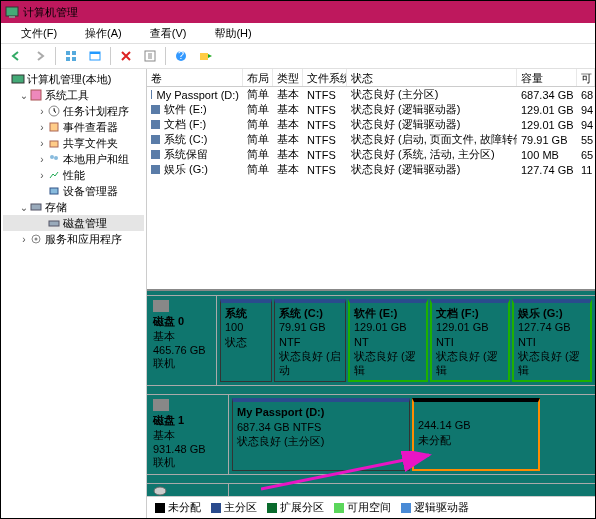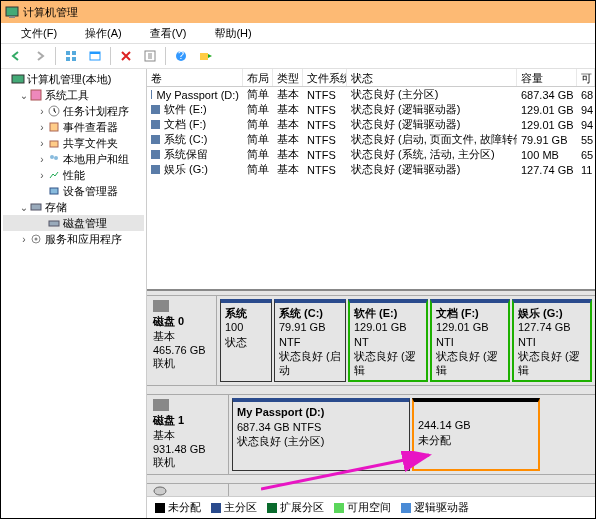--- a/index.html
+++ b/index.html
@@ -1,17 +1,17 @@
 <!DOCTYPE html>
 <html><head>
 <meta charset="utf-8">
 <style>
 * { margin: 0; padding: 0; box-sizing: border-box; font-family: "Microsoft YaHei", "SimSun", sans-serif; font-size: 11px; }
 body { background: #fff; width: 596px; height: 519px; overflow: hidden; border: 1px solid #000; position: relative; }
-.titlebar { height: 22px; display: flex; align-items: center; padding: 11px 4px; background: #fdba74; }
+.titlebar { height: 22px; display: flex; align-items: center; padding: 11px 4px; background: #be185d; }
 .titlebar .icon { width: 14px; height: 14px; margin-right: 4px; }
 .menubar { height: 20px; display: flex; align-items: center; padding: 0 20px; gap: 28px; }
 .menubar span { cursor: default; }
 .toolbar { height: 26px; display: flex; align-items: center; padding: 0 4px; gap: 2px; border-top: 1px solid #e0e0e0; border-bottom: 1px solid #e0e0e0; }
 .toolbar .btn { width: 22px; height: 22px; display: flex; align-items: center; justify-content: center; }
 .toolbar .sep { width: 1px; height: 18px; background: #ccc; margin: 0 2px; }
 .main { display: flex; height: calc(100% - 68px); }
 .tree { width: 146px; border-right: 1px solid #ccc; padding: 2px; overflow: hidden; }
 .tree-item { display: flex; align-items: center; height: 16px; padding-left: 8px; white-space: nowrap; }
 .tree-item.l1 { padding-left: 16px; }
@@ -21,21 +21,21 @@
 .tree-item.sel { background: #e5e5e5; }
 .right { flex: 1; display: flex; flex-direction: column; overflow: hidden; }
 .vol-list { border-bottom: 2px solid #888; height: 222px; overflow: hidden; }
 .vol-head { display: flex; height: 18px; border-bottom: 1px solid #ccc; background: #fff; }
 .vol-head .col { border-right: 1px solid #e8e8e8; padding: 2px 4px; font-size: 11px; white-space: nowrap; overflow: hidden; }
 .vol-row { display: flex; height: 15px; align-items: center; }
 .vol-row .col { padding: 0 4px; font-size: 11px; white-space: nowrap; overflow: hidden; }
 .c-name { width: 96px; } .c-layout { width: 30px; } .c-type { width: 30px; } .c-fs { width: 44px; } .c-status { width: 170px; } .c-cap { width: 60px; text-align: left; } .c-free { width: 18px; }
 .vol-row .c-name { display: flex; align-items: center; }
 .vol-row .c-name::before { content: ""; width: 9px; height: 9px; background: #5a7ca8; margin-right: 4px; display: inline-block; }
-.disk-pane { flex: 1; overflow: hidden; background: #e5e5e5; padding-top: 4px; }
+.disk-pane { flex: 1; overflow: hidden; background: #0f766e; padding-top: 4px; }
 .disk-row { display: flex; border-top: 1px solid #aaa; border-bottom: 1px solid #aaa; margin-bottom: 8px; }
 .disk-info { width: 82px; padding: 4px 6px; border-right: 1px solid #aaa; }
 .disk-info .dicon { width: 16px; height: 12px; background: #888; margin-bottom: 2px; }
 .disk-info b { font-weight: bold; font-size: 11px; }
 .disk-parts { flex: 1; display: flex; padding: 3px; gap: 2px; }
 .part { border: 1px solid #333; padding: 3px 4px; font-size: 10px; line-height: 1.3; overflow: hidden; }
 .part.sys { border-top: 4px solid #2a4b8d; }
 .part.green { border: 2px solid #1db000; border-top: 4px solid #2a4b8d; }
 .part.orange { border: 2px solid #ff8c00; }
 .part.black-top { border-top: 4px solid #000; }

